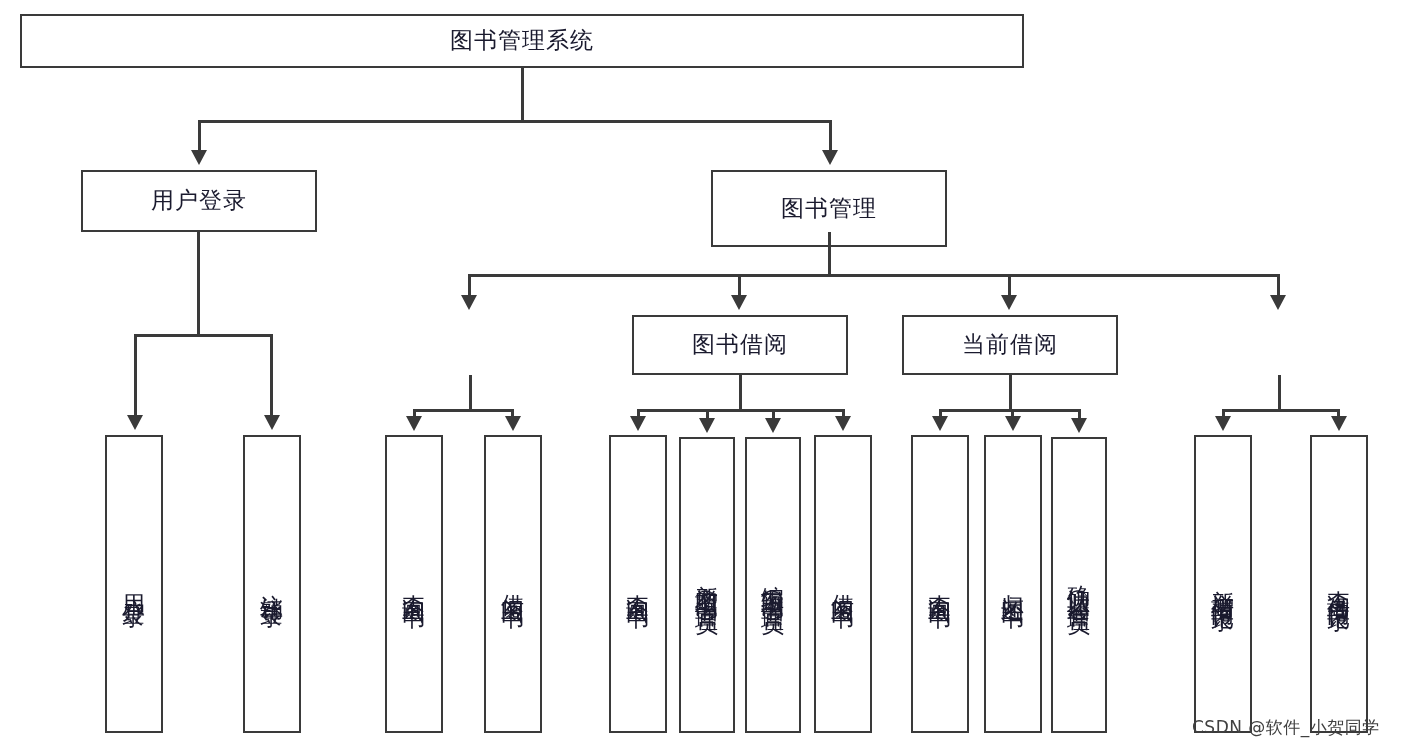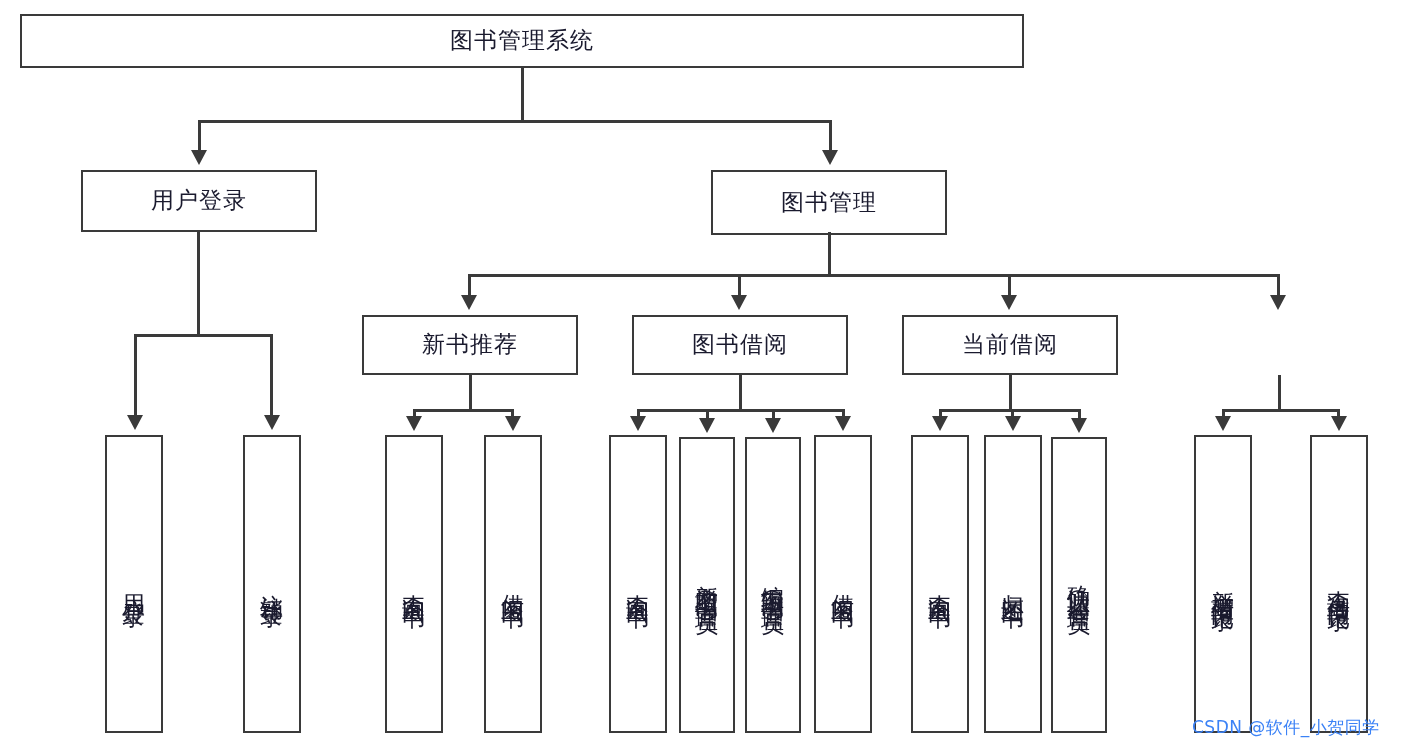--- a/index.html
+++ b/index.html
@@ -55,21 +55,21 @@
   .arrow {
     position: absolute;
     width: 0;
     height: 0;
     border-left: 8px solid transparent;
     border-right: 8px solid transparent;
     border-top: 15px solid #3a3a3a;
   }
   #watermark {
     position: absolute;
-    color: #3b82f6;
+    color: #404040;
     font-size: 17px;
     letter-spacing: 0.5px;
     white-space: nowrap;
     user-select: none;
   }
 </style>
 </head>
 <body>
 
 <div id="canvas">
@@ -85,21 +85,21 @@
   <div class="edge vline" style="left:198px; top:120px; width:2.5px; height:32px;"></div>
   <div class="arrow" style="left:191px; top:150px;"></div>
 
   <div class="edge vline" style="left:829px; top:120px; width:2.5px; height:32px;"></div>
   <div class="arrow" style="left:822px; top:150px;"></div>
 
   <div class="node h" style="left:81px; top:170px; width:236px; height:62px;">
     <span class="label">用户登录</span>
   </div>
 
-  <div class="node h" style="left:711px; top:170px; width:236px; height:65px;">
+  <div class="node h" style="left:711px; top:170px; width:236px; height:77px;">
     <span class="label">图书管理</span>
   </div>
 
   <div class="edge vline" style="left:197px; top:232px; width:2.5px; height:103px;"></div>
   <div class="edge hline" style="left:134px; top:334px; width:138px; height:2.5px;"></div>
   <div class="edge vline" style="left:134px; top:334px; width:2.5px; height:82px;"></div>
   <div class="arrow" style="left:127px; top:415px;"></div>
   <div class="edge vline" style="left:270px; top:334px; width:2.5px; height:82px;"></div>
   <div class="arrow" style="left:264px; top:415px;"></div>
 
@@ -107,23 +107,20 @@
   <div class="edge hline" style="left:468px; top:274px; width:811px; height:2.5px;"></div>
   <div class="edge vline" style="left:468px; top:274px; width:2.5px; height:22px;"></div>
   <div class="arrow" style="left:461px; top:295px;"></div>
   <div class="edge vline" style="left:738px; top:274px; width:2.5px; height:22px;"></div>
   <div class="arrow" style="left:731px; top:295px;"></div>
   <div class="edge vline" style="left:1008px; top:274px; width:2.5px; height:22px;"></div>
   <div class="arrow" style="left:1001px; top:295px;"></div>
   <div class="edge vline" style="left:1277px; top:274px; width:2.5px; height:22px;"></div>
   <div class="arrow" style="left:1270px; top:295px;"></div>
 
-  <div class="node h" style="left:362px; top:315px; width:216px; height:60px;">
-    <span class="label">新书推荐</span>
-  </div>
   <div class="node h" style="left:902px; top:315px; width:216px; height:60px;">
     <span class="label">当前借阅</span>
   </div>
   <div class="node h" style="left:632px; top:315px; width:216px; height:60px;">
     <span class="label">图书借阅</span>
   </div>
 
   <div class="edge vline" style="left:469px; top:375px; width:2.5px; height:35px;"></div>
   <div class="edge hline" style="left:413px; top:409px; width:100px; height:2.5px;"></div>
   <div class="edge vline" style="left:413px; top:409px; width:2.5px; height:8px;"></div>

